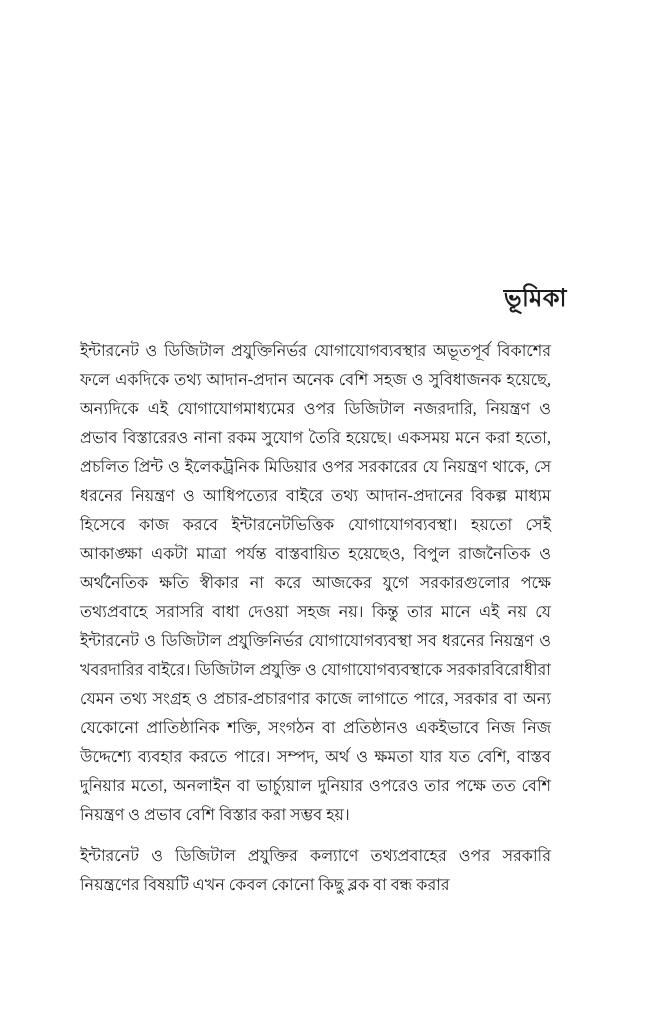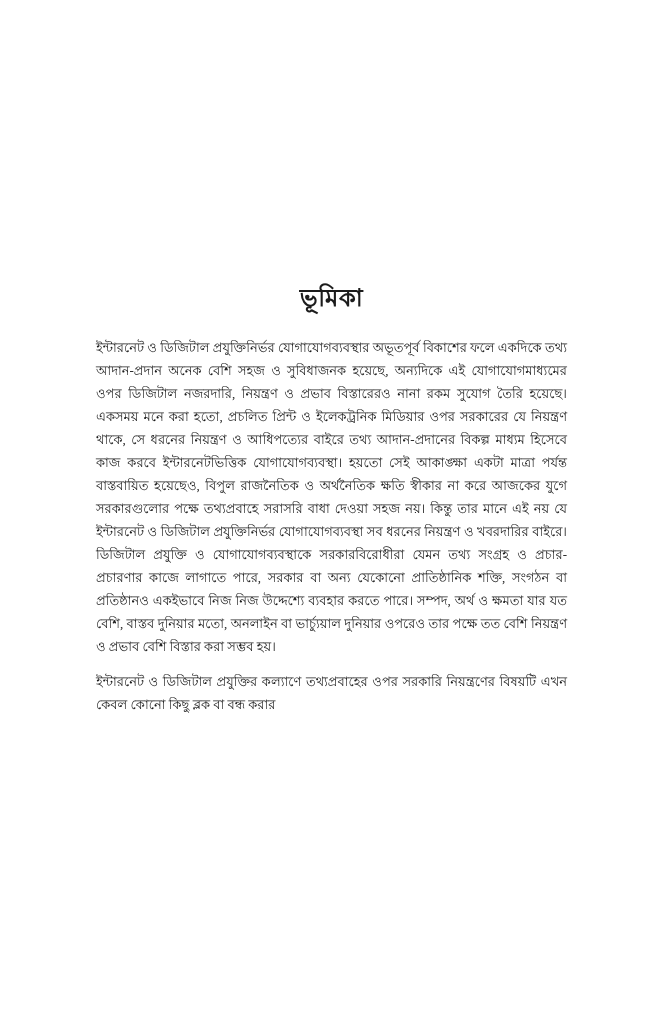--- a/index.html
+++ b/index.html
@@ -15,32 +15,32 @@
     color: #1c1c1c;
     font-family: "Liberation Serif", "DejaVu Serif", serif;
     overflow: hidden;
   }
   .chapter-title {
     position: absolute;
     top: 279px;
     left: 96px;
     width: 471px;
     margin: 0;
-    text-align: center;
+    text-align: right;
     font-size: 24px;
     font-weight: 600;
     letter-spacing: 0.5px;
   }
   .chapter-body {
     position: absolute;
     top: 336px;
-    left: 96px;
+    left: 80px;
     width: 471px;
-    font-size: 13px;
-    line-height: 23px;
+    font-size: 16px;
+    line-height: 29px;
     text-align: justify;
     text-justify: inter-word;
   }
   .chapter-body p {
     margin: 0;
   }
   .chapter-body p + p {
     margin-top: 12px;
   }
 </style>

